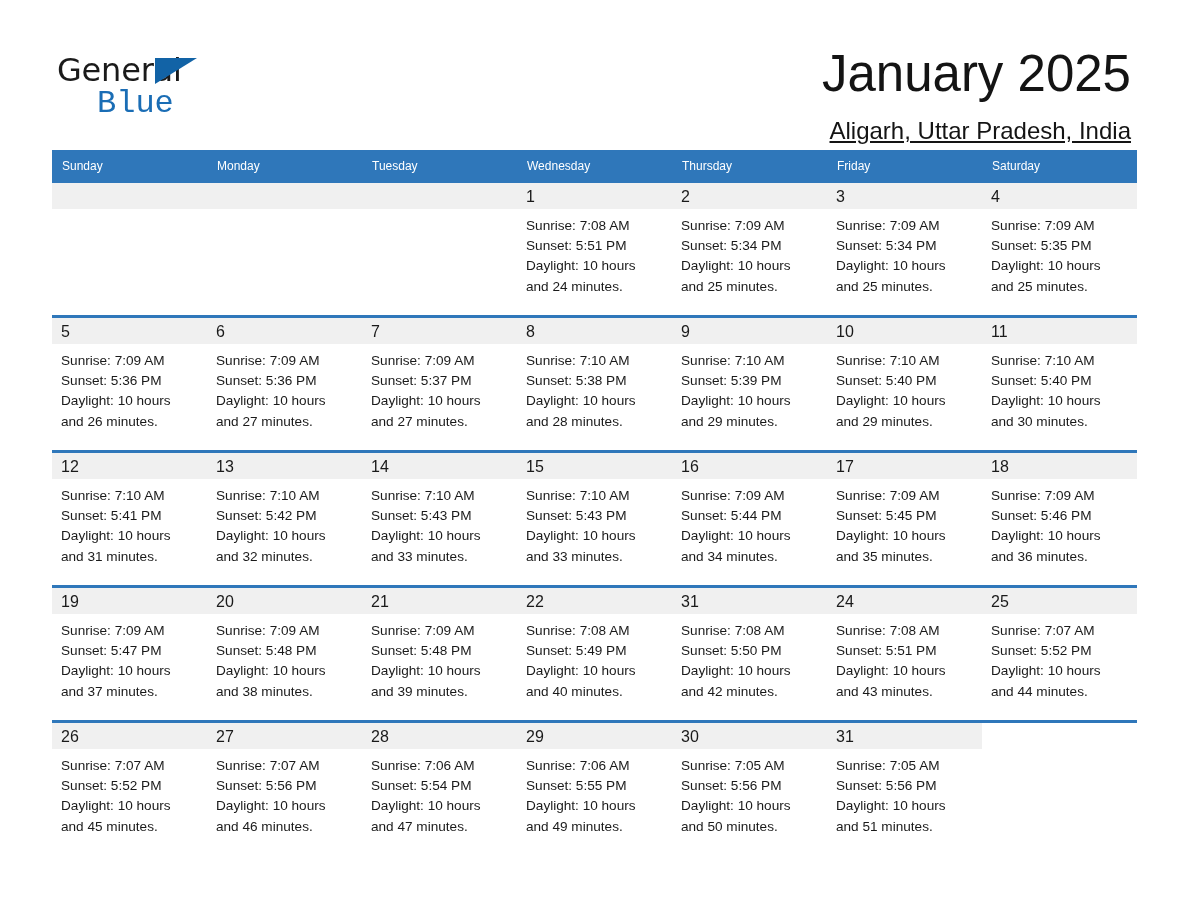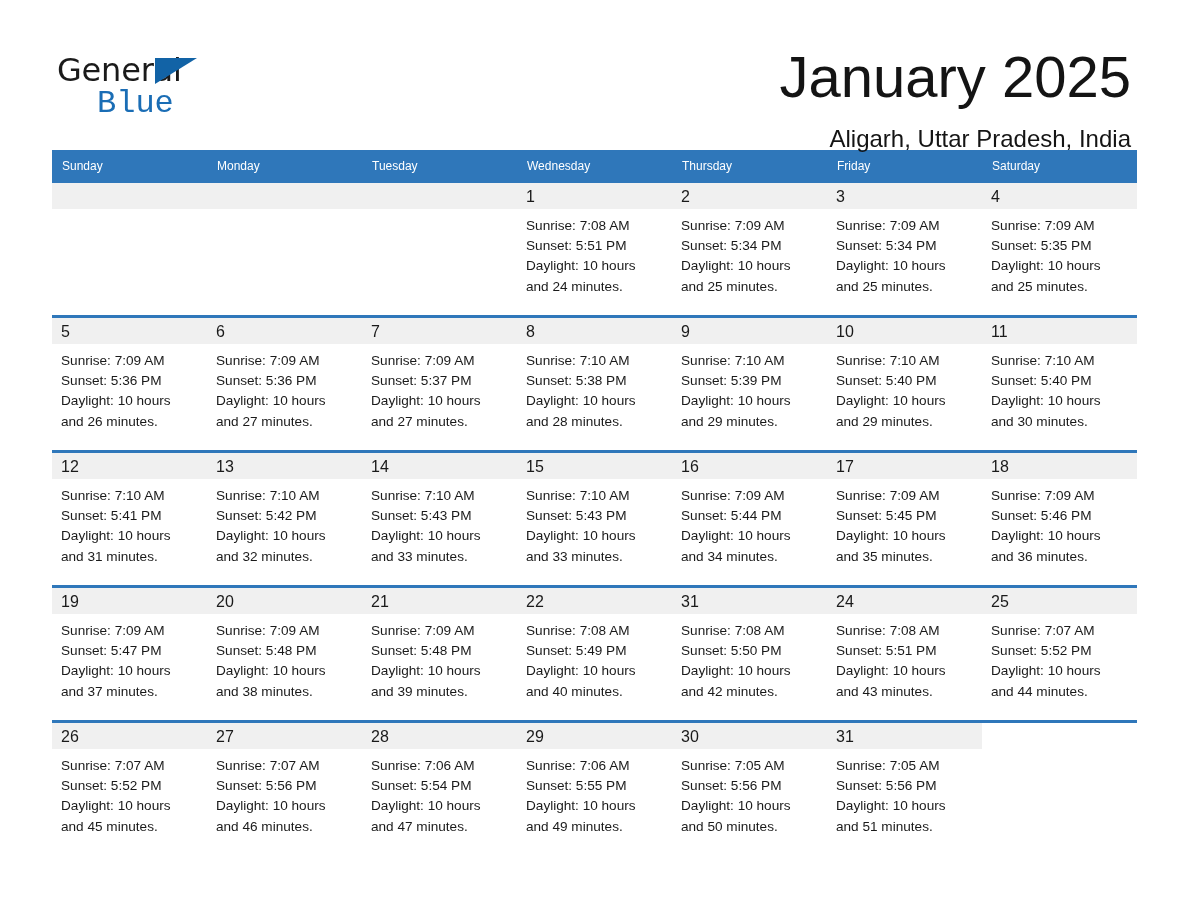--- a/index.html
+++ b/index.html
@@ -65,32 +65,33 @@
     color: #1a6db5;
     font-family: Liberation Mono, monospace;
     font-weight: 400;
   }
 
   .titles {
     text-align: right;
     padding-top: 2px;
   }
   .month-title {
-    font-size: 58px;
+    font-size: 51px;
     font-weight: 400;
     color: #141414;
     line-height: 1.08;
     white-space: nowrap;
   }
   .location {
     font-size: 24px;
     font-weight: 400;
     color: #141414;
     margin-top: 16px;
     white-space: nowrap;
+    text-decoration: underline;
   }
 
   
   .calendar {
     margin: 0 52px 0 52px;
     width: 1084px;
     border-collapse: collapse;
     table-layout: fixed;
   }
   .calendar col { width: 155px; }

